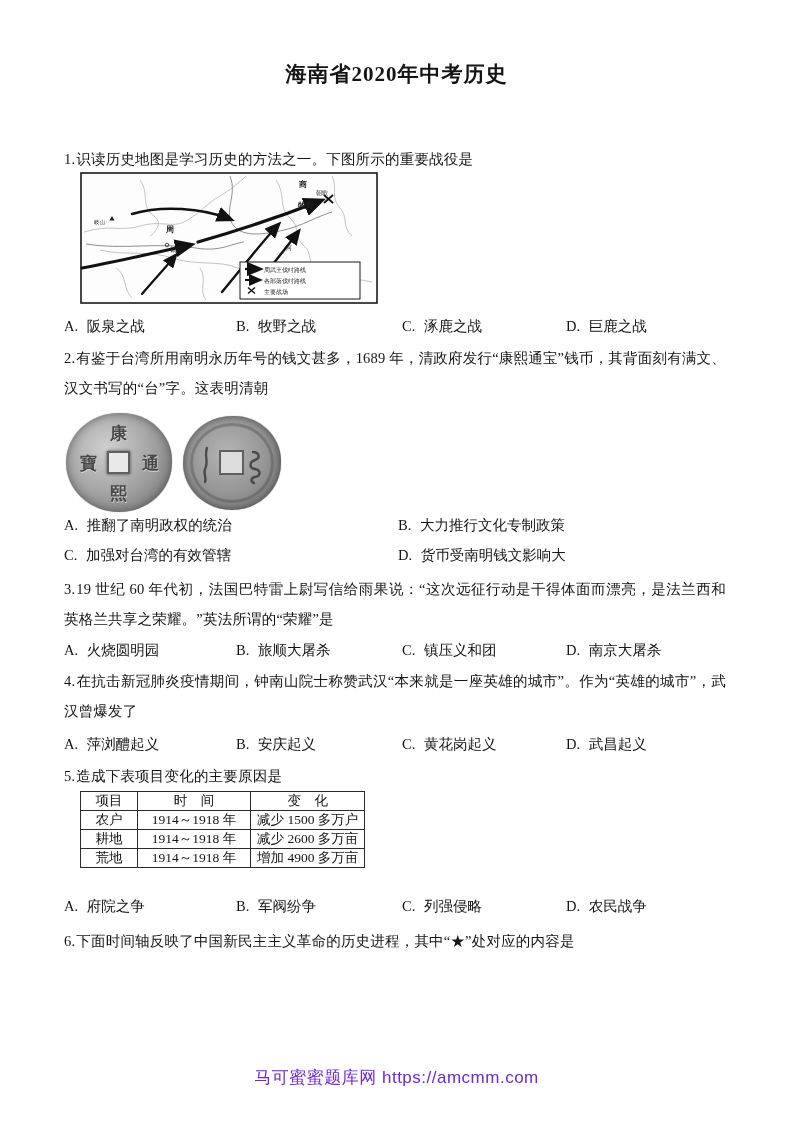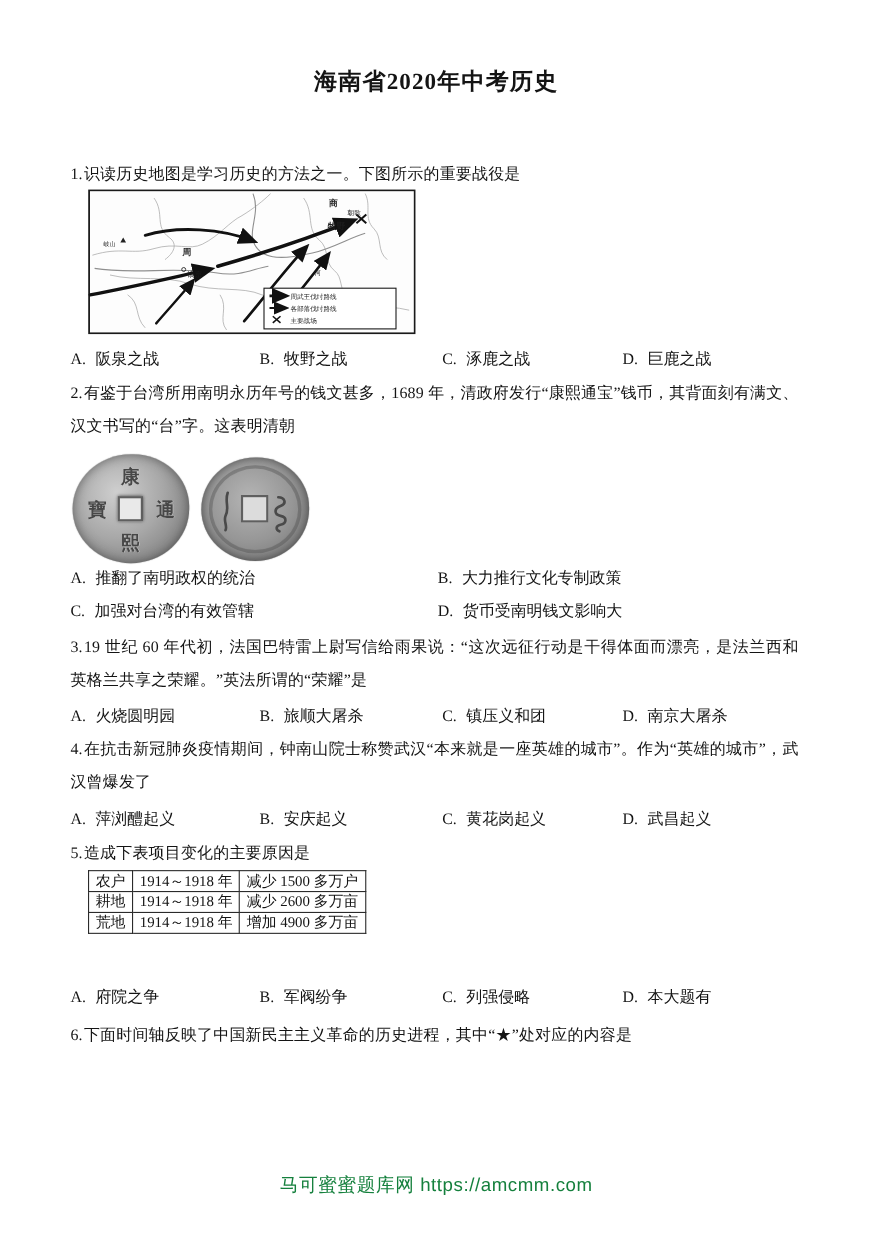--- a/index.html
+++ b/index.html
@@ -31,21 +31,21 @@
   .hole-b{left:36px;top:34px;width:21px;height:21px;background:#dcdcdc;}
   .cch{position:absolute;font-size:17px;font-weight:bold;color:#474747;
     text-shadow:.5px .5px 0 #d8d8d8;line-height:1;}
   .ch-top{left:44px;top:12px;} .ch-bottom{left:44px;top:72px;}
   .ch-right{left:76px;top:42px;} .ch-left{left:14px;top:42px;}
   
   .q5table{top:791px;left:80px;border-collapse:collapse;font-size:13.5px;}
   .q5table td,.q5table th{border:1.4px solid #2b2b2b;text-align:center;
     height:17.5px;padding:0 6px;font-weight:normal;white-space:nowrap;}
   .colA{width:44px;} .colB{width:100px;} .colC{width:100px;}
-  .footer{top:1066px;left:0;width:793px;text-align:center;font-size:17px;color:#15803d;
+  .footer{top:1066px;left:0;width:793px;text-align:center;font-size:17px;color:#6d28d9;
     font-family:"Liberation Sans","DejaVu Sans",sans-serif;letter-spacing:.5px;}
 </style>
 </head>
 <body>
 
 <div class="page">
 
   <div class="abs title">海南省2020年中考历史</div>
 
 
@@ -168,20 +168,25 @@
     <span class="c1">A. 萍浏醴起义</span>
     <span class="c2">B. 安庆起义</span>
     <span class="c3">C. 黄花岗起义</span>
     <span class="c4">D. 武昌起义</span>
   </div>
 
   <div class="abs qtext" style="top:761px;left:64px;"><span class="qnum">5.</span><span>造成下表项目变化的主要原因是</span></div>
 
   <table class="abs q5table">
     <tbody>
+        <tr>
+      <th class="colA">项目</th>
+      <th class="colB">时　间</th>
+      <th class="colC">变　化</th>
+    </tr>
     <tr>
       <td>农户</td>
       <td>1914～1918 年</td>
       <td>减少 1500 多万户</td>
     </tr>
     <tr>
       <td>耕地</td>
       <td>1914～1918 年</td>
       <td>减少 2600 多万亩</td>
     </tr>
@@ -190,20 +195,20 @@
       <td>1914～1918 年</td>
       <td>增加 4900 多万亩</td>
     </tr>
   </tbody>
     </table>
 
   <div class="abs optrow" style="top:897px;left:64px;">
     <span class="c1">A. 府院之争</span>
     <span class="c2">B. 军阀纷争</span>
     <span class="c3">C. 列强侵略</span>
-    <span class="c4">D. 本大题有</span>
+    <span class="c4">D. 农民战争</span>
   </div>
 
   <div class="abs qtext" style="top:926px;left:64px;"><span class="qnum">6.</span><span>下面时间轴反映了中国新民主主义革命的历史进程，其中“★”处对应的内容是</span></div>
 
   <div class="abs footer">马可蜜蜜题库网 https://amcmm.com</div>
 
 </div>
 
 </body></html>

